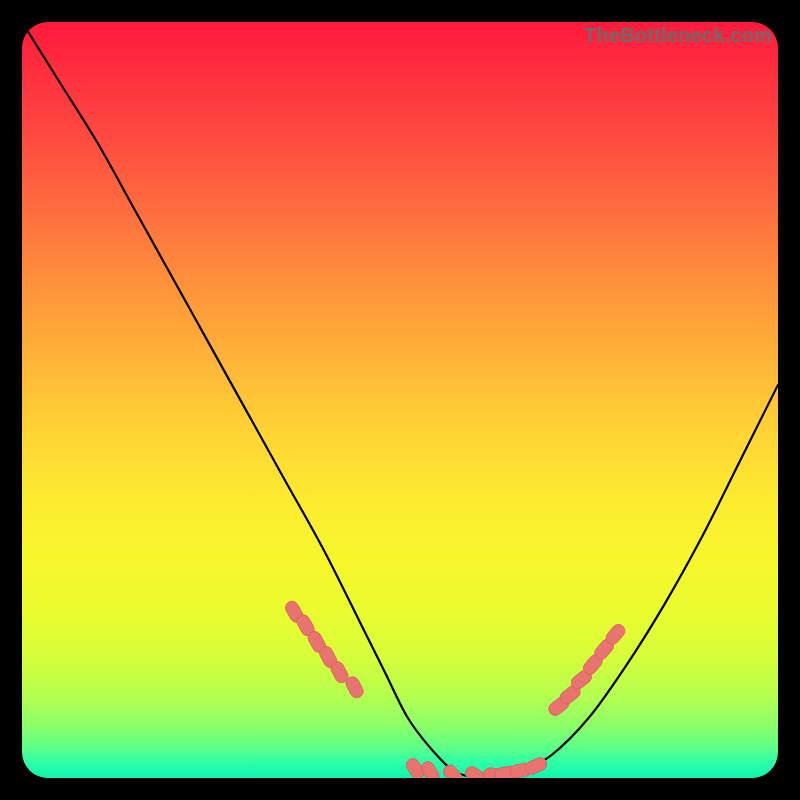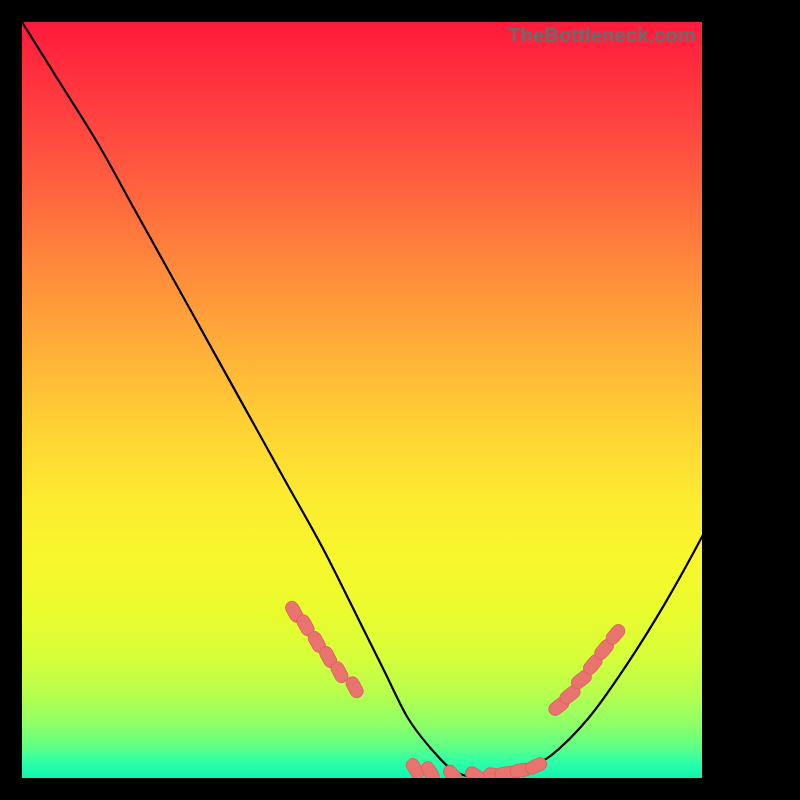--- a/index.html
+++ b/index.html
@@ -16,41 +16,42 @@
     left: 0;
     top: 0;
     width: 800px;
     height: 800px;
     background: #000;
   }
   .plot {
     position: absolute;
     left: 22px;
     top: 22px;
-    width: 680px;
+    width: 756px;
     height: 756px;
     
     background: linear-gradient(to bottom,
       #ff1a3c 0%,
       #ff2d3e 6%,
       #ff4640 14%,
       #ff6a3e 24%,
       #ff8f3b 34%,
       #ffb238 44%,
       #ffd334 54%,
       #fceb30 63%,
       #f7f72c 71%,
       #eafc2e 78%,
       #d6fe3a 84%,
       #b6ff4e 89%,
       #8dff68 93%,
       #5cff88 96%,
       #2cffa8 98%,
       #10f5b0 100%
     );
+    border-radius: 26px;
   }
   .watermark {
     position: absolute;
     top: 2px;
     right: 6px;
     color: #6b6b6b;
     font-size: 20px;
     font-weight: 600;
     letter-spacing: 0.2px;
     user-select: none;

